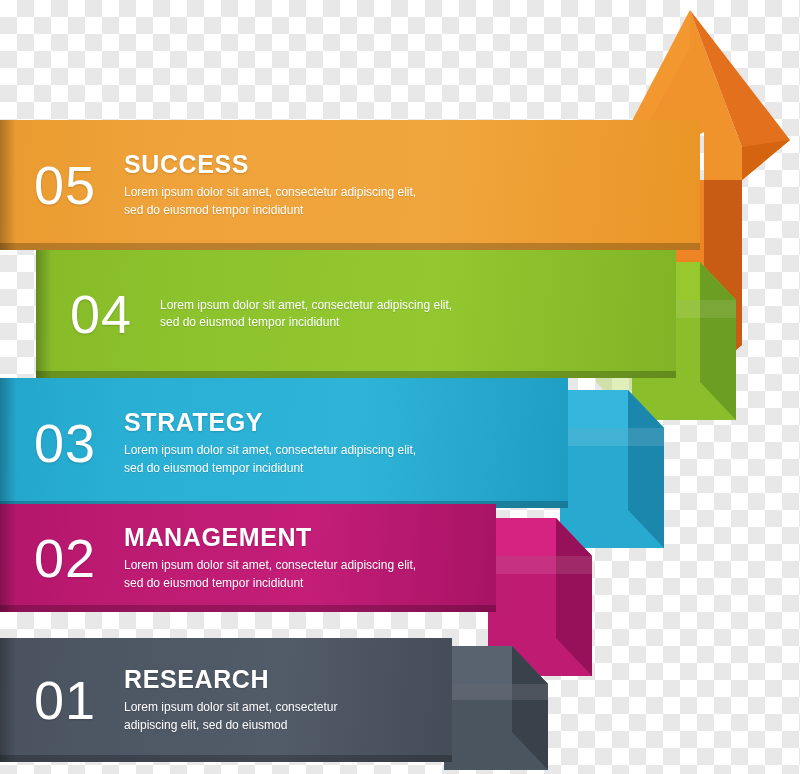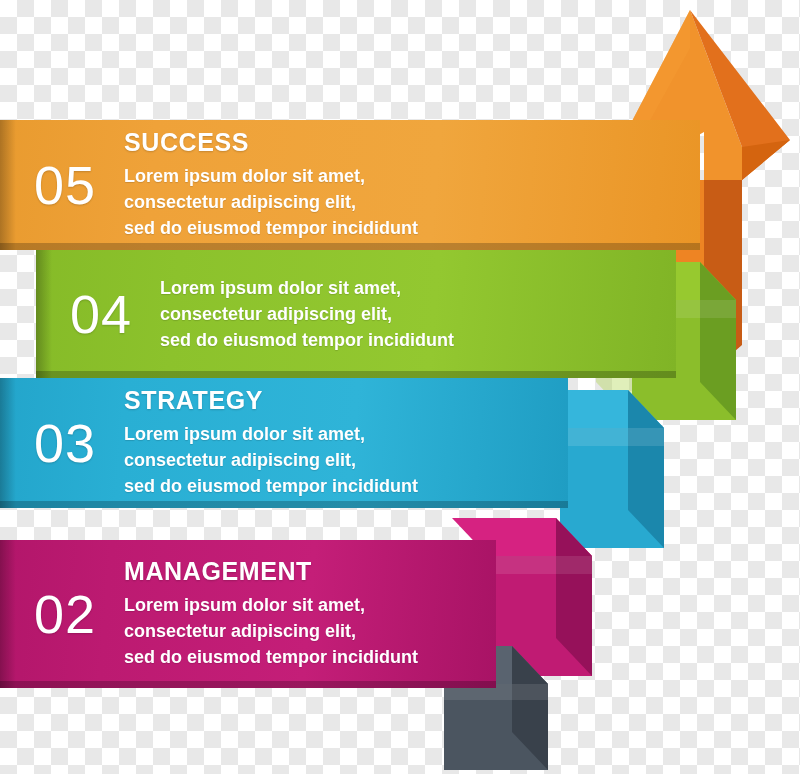--- a/index.html
+++ b/index.html
@@ -56,23 +56,23 @@
   .txt{flex:1 1 auto;padding-left:4px;}
   .ttl{
     font-size:25px;
     font-weight:700;
     letter-spacing:.6px;
     line-height:1.1;
     margin-bottom:6px;
     text-shadow:0 1px 2px rgba(0,0,0,.18);
   }
   .desc{
-    font-size:18px;
+    font-size:12px;
     line-height:1.45;
-    font-weight:700;
+    font-weight:400;
     max-width:330px;
     text-shadow:0 1px 1px rgba(0,0,0,.14);
   }
   .desc span{display:block;}
 </style>
 </head>
 <body>
 
 <div id="stage">
 
@@ -163,30 +163,45 @@
       <div class="txt">
         <div class="ttl">STRATEGY</div>
         <div class="desc">
           <span>Lorem ipsum dolor sit amet, consectetur adipiscing elit,</span>
           <span>sed do eiusmod tempor incididunt</span>
         </div>
       </div>
     </div>
   </div>
 
-  <div class="band" style="top:540px;height:148px;width:496px;">
+  <div class="band" style="top:504px;height:108px;width:496px;">
     <div class="band-bg" style="background:linear-gradient(95deg,#B2166A 0%,#BC1A71 22%,#C41E78 62%,#A81365 100%);"></div>
     <div class="leftfold"></div>
     <div class="edge"></div>
     <div class="band-inner">
       <div class="num">02</div>
       <div class="txt">
         <div class="ttl">MANAGEMENT</div>
         <div class="desc">
           <span>Lorem ipsum dolor sit amet, consectetur adipiscing elit,</span>
           <span>sed do eiusmod tempor incididunt</span>
         </div>
       </div>
     </div>
   </div>
 
+  <div class="band" style="top:638px;height:124px;width:452px;">
+    <div class="band-bg" style="background:linear-gradient(95deg,#49525E 0%,#4D5663 22%,#525B68 62%,#434C57 100%);"></div>
+    <div class="leftfold"></div>
+    <div class="edge"></div>
+    <div class="band-inner">
+      <div class="num">01</div>
+      <div class="txt">
+        <div class="ttl">RESEARCH</div>
+        <div class="desc">
+          <span>Lorem ipsum dolor sit amet, consectetur</span>
+          <span>adipiscing elit, sed do eiusmod</span>
+        </div>
+      </div>
+    </div>
+  </div>
 
 </div>
 
 </body></html>

